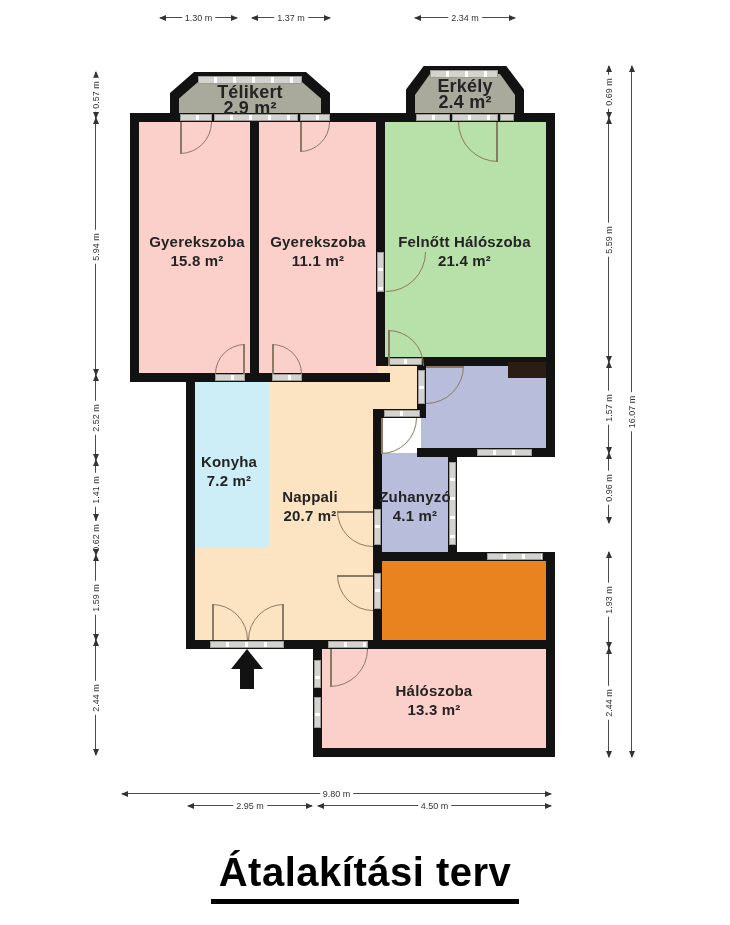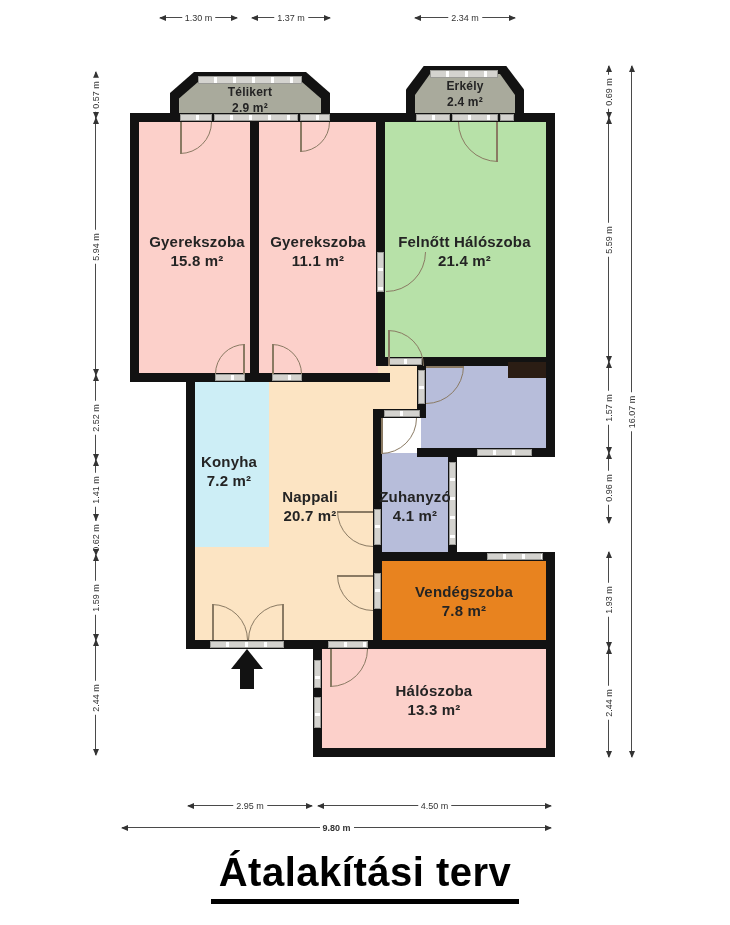--- a/index.html
+++ b/index.html
@@ -22,21 +22,21 @@
   .arc.nw i{left:0;top:0;}
   .panel{position:absolute;background:#8a7a63;}
   
   .bay-outer{position:absolute;background:#121212;
              clip-path:polygon(0 100%,0 42%,15% 0,85% 0,100% 42%,100% 100%);}
   .bay-inner{position:absolute;background:#a9aa9c;
              clip-path:polygon(0 100%,0 42%,15% 0,85% 0,100% 42%,100% 100%);}
   
   .rlabel{position:absolute;text-align:center;color:#242424;font-weight:bold;
           font-size:15px;line-height:19px;letter-spacing:.2px;}
-  .rlabel.small{font-size:12px;line-height:16px;}
+  .rlabel.small{font-size:18px;line-height:16px;}
   
   .dim-h{position:absolute;height:0;border-top:1px solid #4a4a4a;}
   .dim-h:before,.dim-h:after{content:"";position:absolute;top:-3.5px;width:0;height:0;
           border-top:3px solid transparent;border-bottom:3px solid transparent;}
   .dim-h:before{left:-1px;border-right:7px solid #333;}
   .dim-h:after{right:-1px;border-left:7px solid #333;}
   .dim-h span{position:absolute;left:50%;top:0;transform:translate(-50%,-55%);
           background:#fff;padding:0 3px;font-size:9px;color:#333;white-space:nowrap;}
   .dim-v{position:absolute;width:0;border-left:1px solid #4a4a4a;}
   .dim-v:before,.dim-v:after{content:"";position:absolute;left:-3.5px;width:0;height:0;
@@ -204,24 +204,20 @@
     <span style="display:block">7.2 m²</span>
   </div>
   <div class="rlabel" style="left:240px;top:487px;width:140px;">
     <span style="display:block">Nappali</span>
     <span style="display:block">20.7 m²</span>
   </div>
   <div class="rlabel" style="left:377px;top:487px;width:76px;">
     <span style="display:block">Zuhanyzó</span>
     <span style="display:block">4.1 m²</span>
   </div>
-  <div class="rlabel" style="left:381px;top:582px;width:166px;">
-    <span style="display:block">Vendégszoba</span>
-    <span style="display:block">7.8 m²</span>
-  </div>
   <div class="rlabel" style="left:321px;top:681px;width:226px;">
     <span style="display:block">Hálószoba</span>
     <span style="display:block">13.3 m²</span>
   </div>
 
   <div class="dim-h" style="left:160px;top:17px;width:77px;">
       <span>1.30 m</span>
     </div>
   <div class="dim-h" style="left:252px;top:17px;width:78px;">
       <span>1.37 m</span>
@@ -273,21 +269,21 @@
   <div class="dim-v" style="left:631px;top:66px;height:691px;">
       <span>16.07 m</span>
     </div>
 
   <div class="dim-h" style="left:188px;top:805px;width:124px;">
       <span>2.95 m</span>
     </div>
   <div class="dim-h" style="left:318px;top:805px;width:233px;">
       <span>4.50 m</span>
     </div>
-  <div class="dim-h" style="left:122px;top:827px;width:429px;font-weight:bold;">
+  <div class="dim-h" style="left:122px;top:793px;width:429px;">
       <span>9.80 m</span>
     </div>
 
   <div class="title-wrap" style="top:850px;text-decoration:underline;">
     <span>Átalakítási terv</span>
   </div>
 
 </div>
 
 </body></html>

